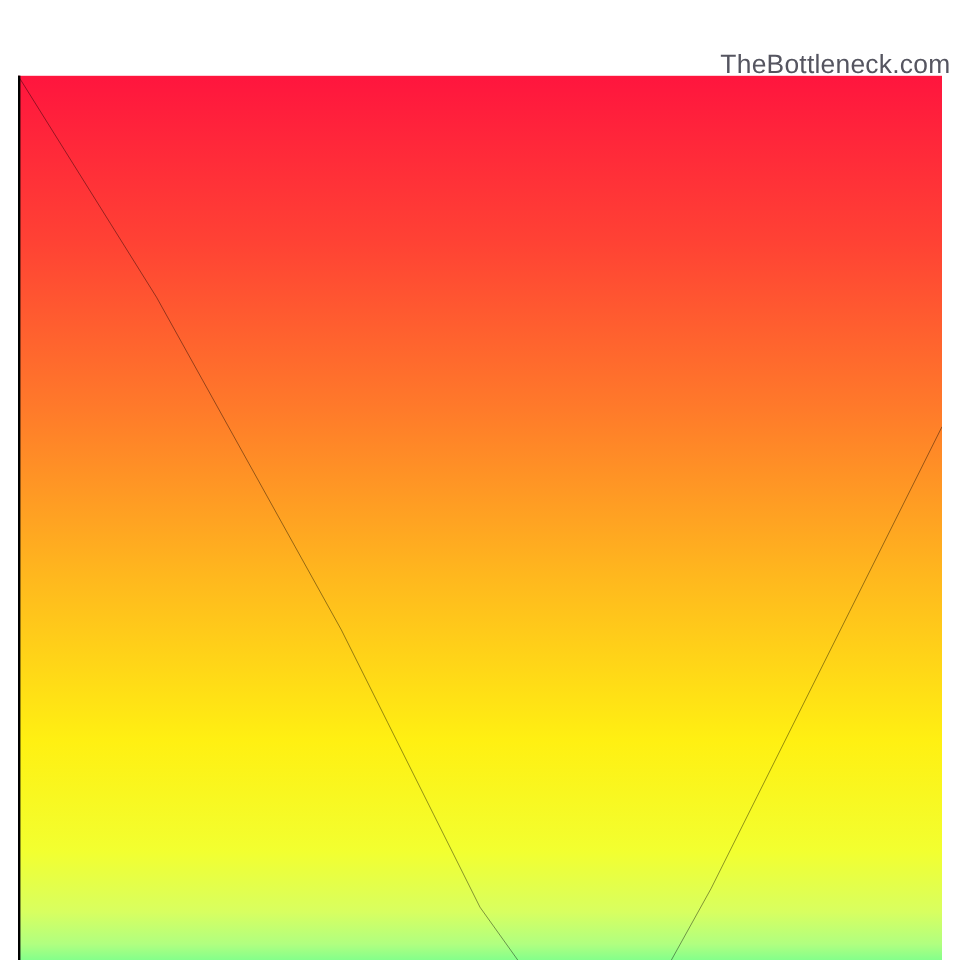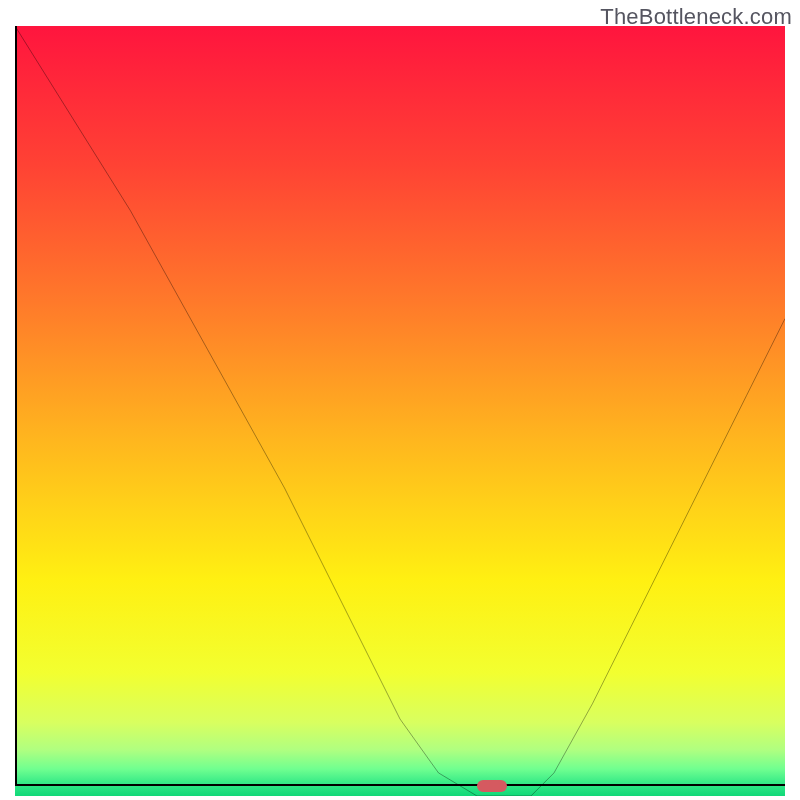--- a/index.html
+++ b/index.html
@@ -8,20 +8,21 @@
     width: 800px;
     height: 800px;
     overflow: hidden;
     background: #ffffff;
     font-family: Arial, Helvetica, sans-serif;
   }
   .chart-wrap {
     position: relative;
     width: 800px;
     height: 600px;
+    margin-top: 37px;
   }
   .watermark {
     position: absolute;
     top: 4px;
     right: 8px;
     color: #555560;
     font-size: 22px;
     letter-spacing: 0.2px;
     z-index: 10;
   }

